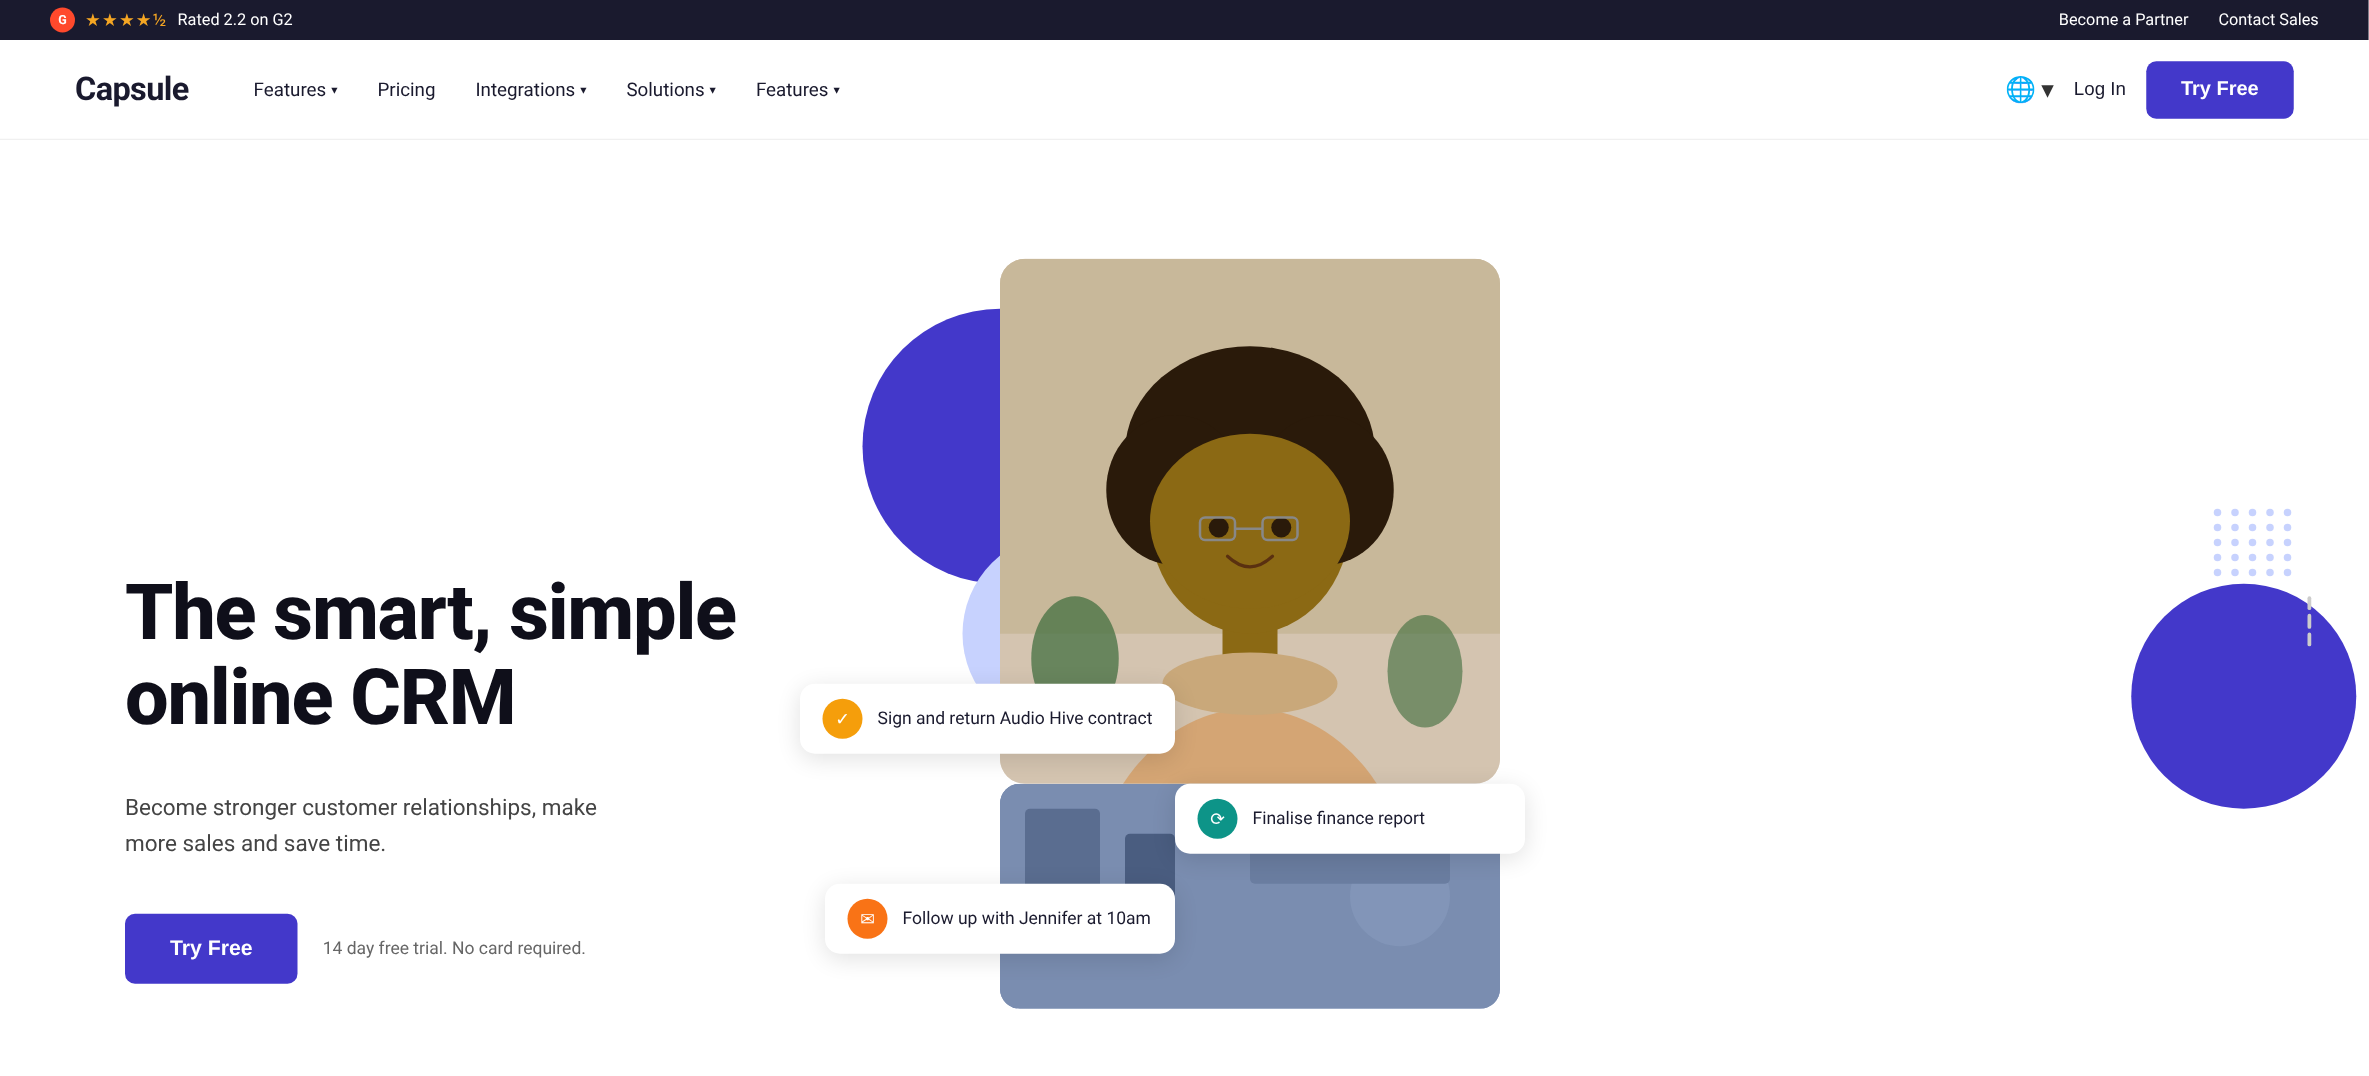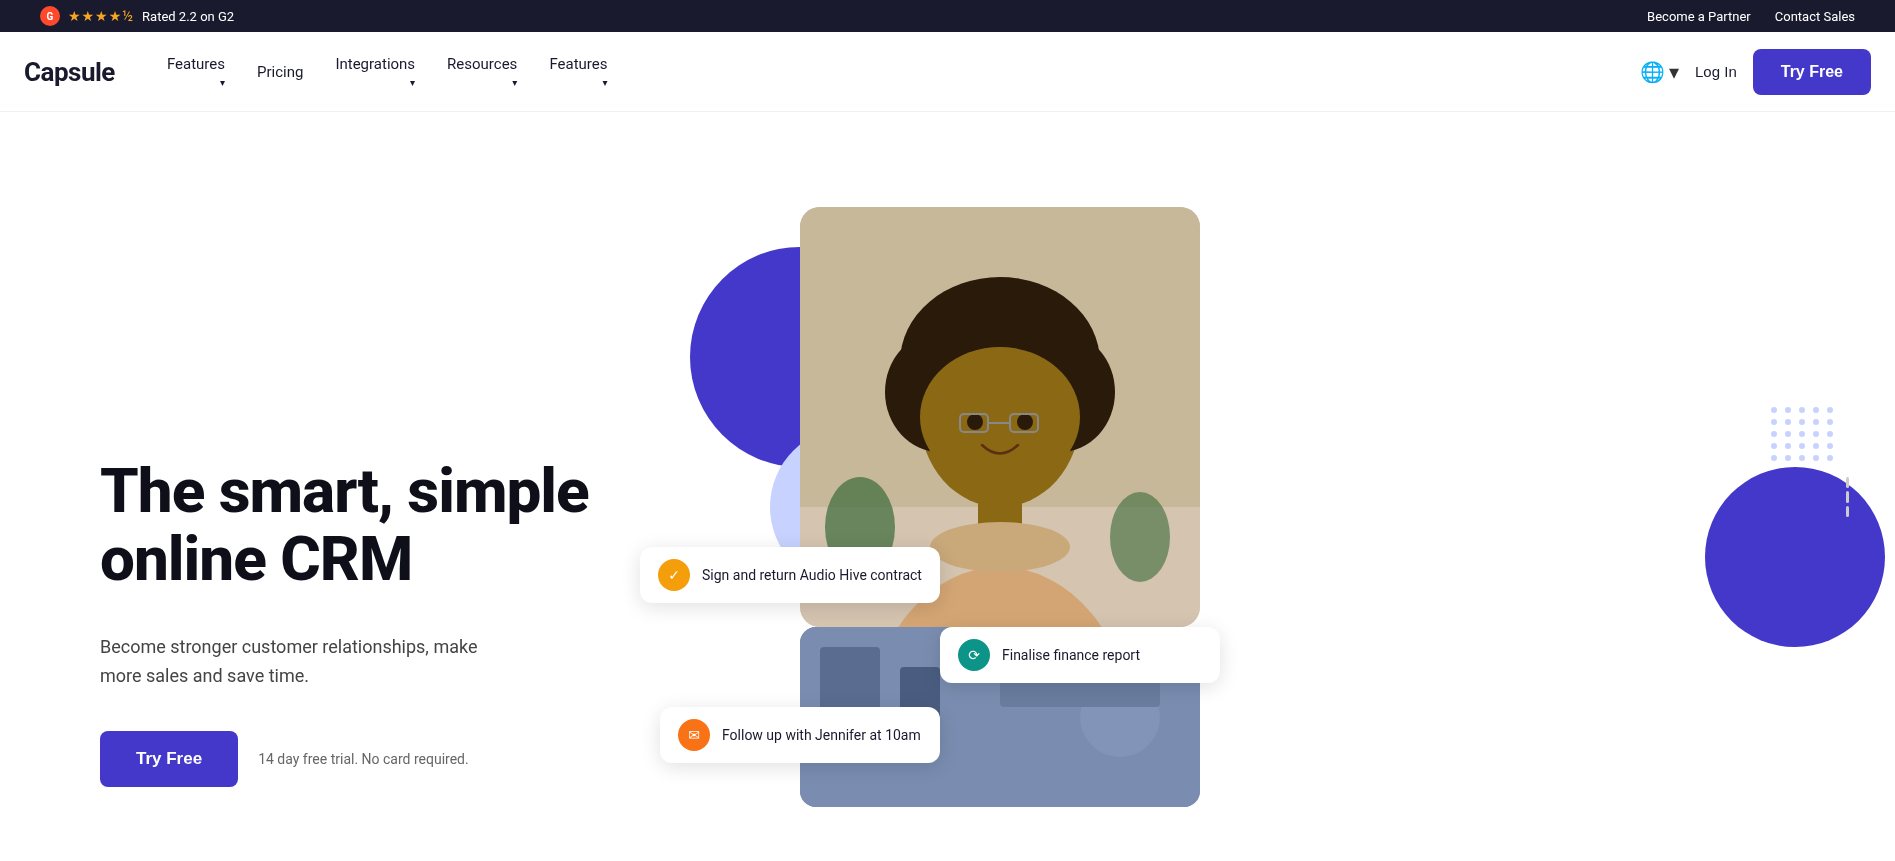--- a/index.html
+++ b/index.html
@@ -24,21 +24,21 @@
       font-size: 10px; font-weight: bold; color: #fff;
     }
     .stars { color: #f5a623; font-size: 14px; letter-spacing: 1px; }
     .topbar-right { display: flex; gap: 24px; }
     .topbar-right a { color: #fff; text-decoration: none; font-size: 13px; }
 
     
     nav {
       display: flex;
       align-items: center;
-      padding: 0 24px;
+      padding: 0 60px;
       height: 80px;
       border-bottom: 1px solid #f0f0f0;
       background: #fff;
     }
     .logo {
       font-size: 26px;
       font-weight: 700;
       color: #1a1a2e;
       margin-right: 40px;
       letter-spacing: -0.5px;
@@ -48,24 +48,23 @@
       align-items: center;
       gap: 8px;
       flex: 1;
     }
     .nav-link {
       font-size: 15px;
       color: #1a1a2e;
       text-decoration: none;
       padding: 8px 12px;
       display: flex;
-      align-items: flex-end;
+      align-items: center;
       gap: 4px;
       cursor: pointer;
-      flex-direction: column;
     }
     .nav-link .chevron { font-size: 10px; }
     .nav-right {
       display: flex;
       align-items: center;
       gap: 16px;
     }
     .globe-btn {
       display: flex;
       align-items: center;
@@ -305,21 +304,21 @@
       <span class="chevron">▾</span>
     </a>
     <a class="nav-link">
       <span>Pricing</span>
     </a>
     <a class="nav-link">
       <span>Integrations</span>
       <span class="chevron">▾</span>
     </a>
     <a class="nav-link">
-      <span>Resources</span>
+      <span>Solutions</span>
       <span class="chevron">▾</span>
     </a>
     <a class="nav-link">
       <span>Features</span>
       <span class="chevron">▾</span>
     </a>
   </div>
   <div class="nav-right">
     <button class="globe-btn">
       <span>🌐</span>

